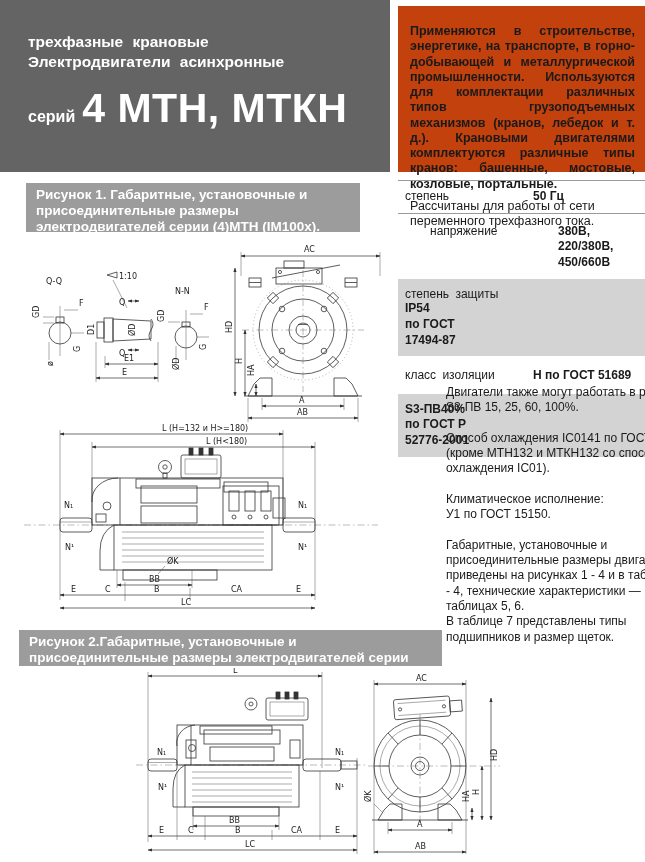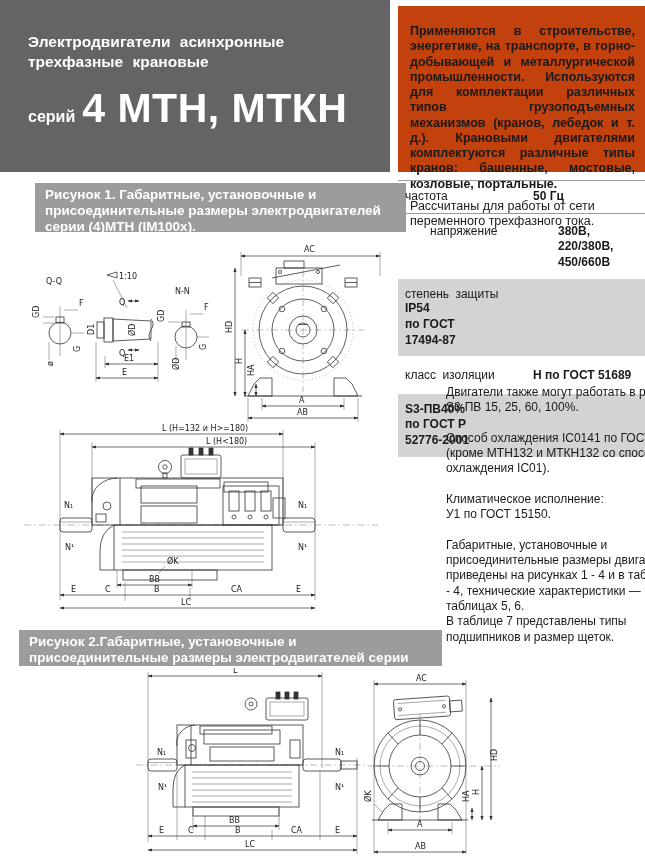--- a/index.html
+++ b/index.html
@@ -15,21 +15,21 @@
   .series-prefix { font-size:16px; font-weight:bold; }
   .series-value { font-size:41px; font-weight:bold; margin-left:7px; line-height:1; letter-spacing:0.5px; }
 
   .intro-box { left:398px; top:6px; width:247px; height:166px; background:#c2410c;
                padding:18px 10px 0 12px; }
   .intro-bold { font-weight:bold; font-size:12.5px; line-height:1.22; text-align:justify; }
   .intro-reg { margin-top:7px; font-size:12.5px; line-height:1.22; }
 
   .caption { background:#9c9c9c; color:#fff; font-weight:bold; font-size:13.5px;
              line-height:1.2; padding:4px 8px 4px 10px; }
-  .caption1 { left:35px; top:183px; width:371px; height:49px; }
+  .caption1 { left:26px; top:183px; width:334px; height:49px; }
   .caption2 { left:19px; top:630px; width:423px; height:36px; }
 
   .specs { left:398px; top:180px; width:247px; font-size:12px; }
   .spec-row { display:flex; padding:8px 0 8px 7px; }
   .spec-row .lbl { width:128px; flex:none; word-spacing:3px; }
   .spec-row .val { font-weight:bold; white-space:pre-line; line-height:1.3; }
   .spec-row.r0 { border-top:1px solid #9a9a9a; border-bottom:1px solid #9a9a9a; }
   .spec-row.r1 { padding-top:10px; padding-bottom:9px;margin-left:25px; }
   .spec-row.shaded { background:#d3d3d3; }
   .spec-row.r2 { margin-bottom:4px;flex-direction:column; }
@@ -49,39 +49,39 @@
   #fig1 .dim { marker-start:url(#m1); marker-end:url(#m1); }
   #fig2 .dim { marker-start:url(#m2); marker-end:url(#m2); }
 </style>
 </head>
 <body>
 
 <div class="page">
 
   <div class="abs header-box">
     <div class="header-title">
+      <div>трехфазные крановые</div>
       <div>Электродвигатели асинхронные</div>
-      <div>трехфазные крановые</div>
     </div>
     <div class="series-line">
       <span class="series-prefix">серий</span>
       <span class="series-value">4 МТН, МТКН</span>
     </div>
   </div>
 
   <div class="abs intro-box">
     <div class="intro-bold">Применяются в строительстве, энергетике, на транспорте, в горно-добывающей и металлургической промышленности. Используются для комплектации различных типов грузоподъемных механизмов (кранов, лебедок и т. д.). Крановыми двигателями комплектуются различные типы кранов: башенные, мостовые, козловые, портальные.</div>
     <div class="intro-reg">Рассчитаны для работы от сети переменного трехфазного тока.</div>
   </div>
 
   <div class="abs caption caption1">Рисунок 1. Габаритные, установочные и присоединительные размеры электродвигателей серии (4)МТН (IM100х).</div>
 
   <div class="abs specs">
     <div class="spec-row r0">
-      <span class="lbl">частота</span>
+      <span class="lbl">степень</span>
       <span class="val">50 Гц</span>
     </div>
     <div class="spec-row r1">
       <span class="lbl">напряжение</span>
       <span class="val">380В,
 220/380В,
 450/660В</span>
     </div>
     <div class="spec-row r2 shaded">
       <span class="lbl">степень защиты</span>

